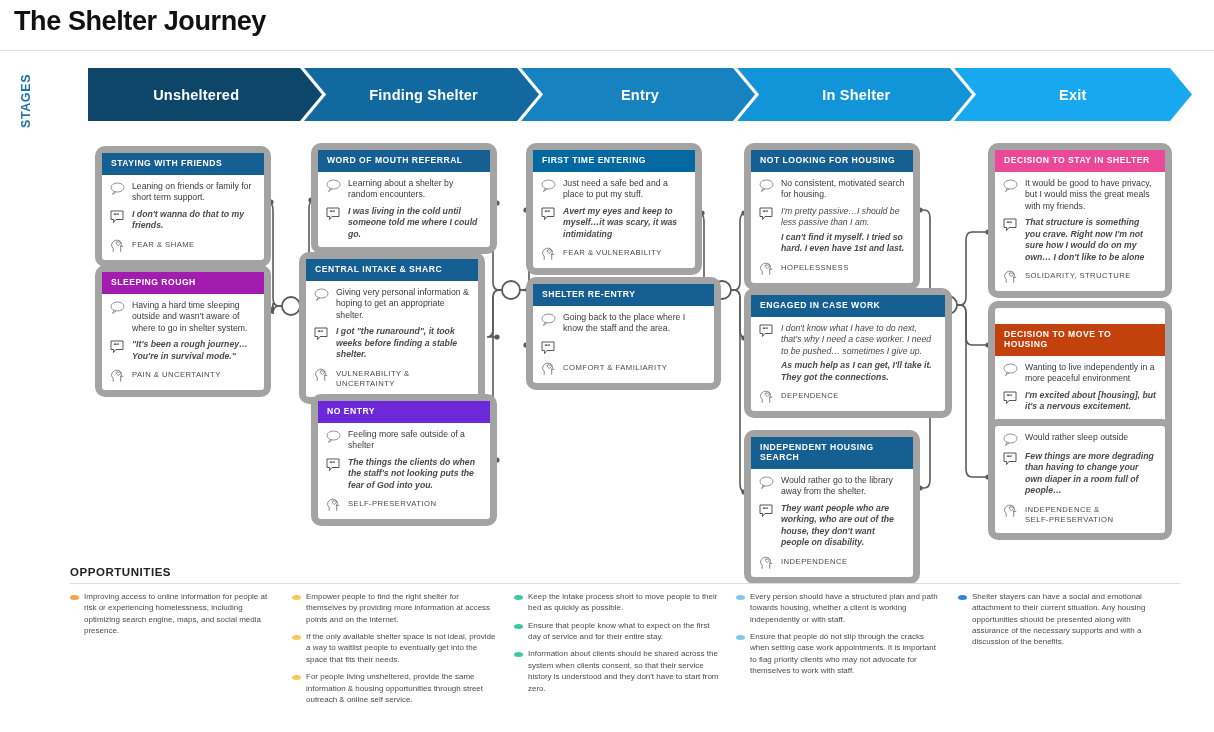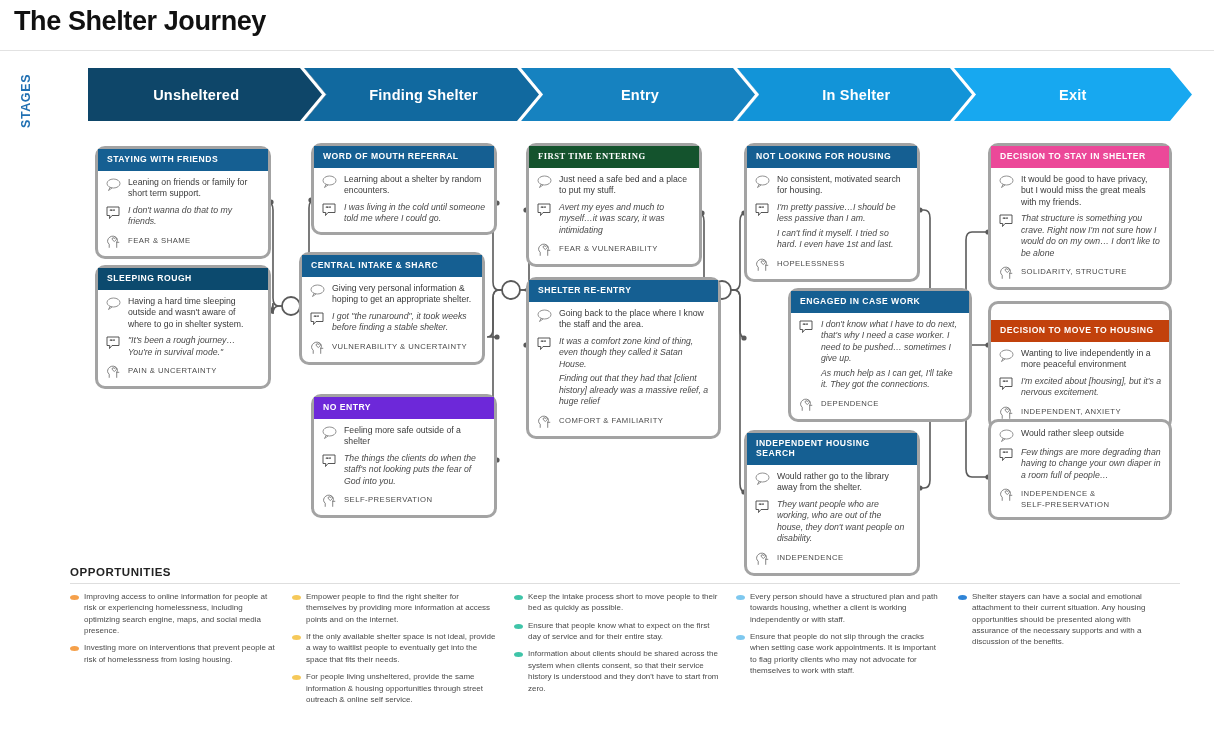--- a/index.html
+++ b/index.html
@@ -39,41 +39,41 @@
     display:flex; align-items:center; justify-content:center;
     color:#fff; font-size:14.5px; font-weight:bold;
     letter-spacing:0.2px;
     padding-left:10px;
   }
   
   #board{ position:absolute; left:0; top:0; width:1214px; height:732px; }
   .card{
     position:absolute;
     background:#fff;
-    border:3px solid #a3a3a3;
+    border:7px solid #a3a3a3;
     border-radius:10px;
   }
   .card-head{
     background:#155f92;
     color:#fff;
     font-size:8.6px;
     font-weight:bold;
     letter-spacing:0.5px;
     padding:6px 9px 6px 9px;
     line-height:1.15;
   }
   .card-body{ padding:6px 8px 7px 8px; }
   .row{ display:flex; align-items:flex-start; margin-bottom:5px; }
   .row:last-child{ margin-bottom:0; }
   .ic{ flex:0 0 20px; width:20px; padding-top:1px; }
   .ic svg{ display:block; }
   .txt{ flex:1 1 auto; font-size:8.7px; line-height:1.32; color:#3a3a3a; padding-left:2px; }
   .txt.quote{ font-style:italic; color:#4a4a4a; }
   .txt.quote p{ margin:0 0 3px 0; }
-  .txt.quote p:last-child{ margin-bottom:0; }
+  .txt.quote p:last-child{ margin-bottom:0;font-weight:bold; }
   .txt.emo{ font-size:7.7px; letter-spacing:0.45px; color:#4a4a4a; padding-top:3px; line-height:1.35; }
   
   #connectors{ position:absolute; left:0; top:0; width:1214px; height:732px; pointer-events:none; }
   
   #opps{ position:absolute; left:70px; top:566px; width:1110px; }
   #opps-title{
     font-size:11.5px; font-weight:bold; letter-spacing:0.55px; color:#222;
     margin-bottom:5px;
   }
   #opps-rule{ width:1110px; height:1px; background:#dedede; margin-bottom:7px; }
@@ -201,21 +201,21 @@
     <path d="M6 25 L6 19 C2.5 16.5 2 12 4.5 8.5 C7.5 4 13 3 17 5 C21.5 7.2 22.5 12 20 15.5 L20 25" stroke-linejoin="round" stroke-linecap="round"></path>
     <path d="M20 15.5 L24 15.5" stroke-linecap="round"></path>
     <path d="M11.5 9 C11.5 6.5 15 6 15.5 8.5 C16 6 19.5 6.5 19.5 9 C19.5 11.5 15.5 14 15.5 14 C15.5 14 11.5 11.5 11.5 9 Z" stroke-linejoin="round"></path>
   </svg>
           </span>
           <span class="txt emo">FEAR &amp; SHAME</span>
         </div>
       </div>
     </div>
     <div class="card" style="left: 95px; top: 265px; width: 176px;">
-      <div class="card-head" style="background: #0c4a6e;">SLEEPING ROUGH</div>
+      <div class="card-head" style="background: #a21caf;">SLEEPING ROUGH</div>
       <div class="card-body">
         <div class="row">
           <span class="ic">
             <svg width="15" height="13" viewBox="0 0 30 26" fill="none" stroke="#777" stroke-width="1.6">
     <ellipse cx="15" cy="11" rx="13" ry="9"></ellipse>
     <path d="M8 19 L5 25 L12 20" stroke-linejoin="round" fill="none"></path>
   </svg>
           </span>
           <span class="txt">Having a hard time sleeping outside and wasn't aware of where to go in shelter system.</span>
         </div>
@@ -331,40 +331,40 @@
     <path d="M6 25 L6 19 C2.5 16.5 2 12 4.5 8.5 C7.5 4 13 3 17 5 C21.5 7.2 22.5 12 20 15.5 L20 25" stroke-linejoin="round" stroke-linecap="round"></path>
     <path d="M20 15.5 L24 15.5" stroke-linecap="round"></path>
     <path d="M11.5 9 C11.5 6.5 15 6 15.5 8.5 C16 6 19.5 6.5 19.5 9 C19.5 11.5 15.5 14 15.5 14 C15.5 14 11.5 11.5 11.5 9 Z" stroke-linejoin="round"></path>
   </svg>
           </span>
           <span class="txt emo">SELF-PRESERVATION</span>
         </div>
       </div>
     </div>
     <div class="card" style="left: 526px; top: 143px; width: 176px;">
-      <div class="card-head" style="background: #14532d; font-family: Liberation Serif, serif;">FIRST TIME ENTERING</div>
+      <div class="card-head" style="background: #0369a1;">FIRST TIME ENTERING</div>
       <div class="card-body">
         <div class="row">
           <span class="ic">
             <svg width="15" height="13" viewBox="0 0 30 26" fill="none" stroke="#777" stroke-width="1.6">
     <ellipse cx="15" cy="11" rx="13" ry="9"></ellipse>
     <path d="M8 19 L5 25 L12 20" stroke-linejoin="round" fill="none"></path>
   </svg>
           </span>
           <span class="txt">Just need a safe bed and a place to put my stuff.</span>
         </div>
         <div class="row">
           <span class="ic">
             <svg width="14" height="14" viewBox="0 0 28 28" fill="none" stroke="#444" stroke-width="1.8">
     <path d="M2 2 H26 V19 H12 L7 25 L7.5 19 H2 Z" stroke-linejoin="round"></path>
     <text x="7" y="14" font-family="Liberation Serif, serif" font-size="11" font-weight="bold" fill="#222" stroke="none">““</text>
   </svg>
           </span>
           <span class="txt quote">
-            <p>Avert my eyes and much to myself…it was scary, it was intimidating</p>
+            <p>Avert my eyes and keep to myself…it was scary, it was intimidating</p>
           </span>
         </div>
         <div class="row">
           <span class="ic">
             <svg width="15" height="15" viewBox="0 0 28 28" fill="none" stroke="#666" stroke-width="1.5">
     <path d="M6 25 L6 19 C2.5 16.5 2 12 4.5 8.5 C7.5 4 13 3 17 5 C21.5 7.2 22.5 12 20 15.5 L20 25" stroke-linejoin="round" stroke-linecap="round"></path>
     <path d="M20 15.5 L24 15.5" stroke-linecap="round"></path>
     <path d="M11.5 9 C11.5 6.5 15 6 15.5 8.5 C16 6 19.5 6.5 19.5 9 C19.5 11.5 15.5 14 15.5 14 C15.5 14 11.5 11.5 11.5 9 Z" stroke-linejoin="round"></path>
   </svg>
           </span>
@@ -384,24 +384,20 @@
           </span>
           <span class="txt">Going back to the place where I know the staff and the area.</span>
         </div>
         <div class="row">
           <span class="ic">
             <svg width="14" height="14" viewBox="0 0 28 28" fill="none" stroke="#444" stroke-width="1.8">
     <path d="M2 2 H26 V19 H12 L7 25 L7.5 19 H2 Z" stroke-linejoin="round"></path>
     <text x="7" y="14" font-family="Liberation Serif, serif" font-size="11" font-weight="bold" fill="#222" stroke="none">““</text>
   </svg>
           </span>
-          <span class="txt quote">
-            <p>It was a comfort zone kind of thing, even though they called it Satan House.</p>
-            <p>Finding out that they had that [client history] already was a massive relief, a huge relief</p>
-          </span>
         </div>
         <div class="row">
           <span class="ic">
             <svg width="15" height="15" viewBox="0 0 28 28" fill="none" stroke="#666" stroke-width="1.5">
     <path d="M6 25 L6 19 C2.5 16.5 2 12 4.5 8.5 C7.5 4 13 3 17 5 C21.5 7.2 22.5 12 20 15.5 L20 25" stroke-linejoin="round" stroke-linecap="round"></path>
     <path d="M20 15.5 L24 15.5" stroke-linecap="round"></path>
     <path d="M11.5 9 C11.5 6.5 15 6 15.5 8.5 C16 6 19.5 6.5 19.5 9 C19.5 11.5 15.5 14 15.5 14 C15.5 14 11.5 11.5 11.5 9 Z" stroke-linejoin="round"></path>
   </svg>
           </span>
           <span class="txt emo">COMFORT &amp; FAMILIARITY</span>
@@ -437,21 +433,21 @@
             <svg width="15" height="15" viewBox="0 0 28 28" fill="none" stroke="#666" stroke-width="1.5">
     <path d="M6 25 L6 19 C2.5 16.5 2 12 4.5 8.5 C7.5 4 13 3 17 5 C21.5 7.2 22.5 12 20 15.5 L20 25" stroke-linejoin="round" stroke-linecap="round"></path>
     <path d="M20 15.5 L24 15.5" stroke-linecap="round"></path>
     <path d="M11.5 9 C11.5 6.5 15 6 15.5 8.5 C16 6 19.5 6.5 19.5 9 C19.5 11.5 15.5 14 15.5 14 C15.5 14 11.5 11.5 11.5 9 Z" stroke-linejoin="round"></path>
   </svg>
           </span>
           <span class="txt emo">HOPELESSNESS</span>
         </div>
       </div>
     </div>
-    <div class="card" style="left: 744px; top: 288px; width: 184px; margin-left: 44px;">
+    <div class="card" style="left: 744px; top: 288px; width: 208px;">
       <div class="card-head" style="background: rgb(21, 95, 146);">ENGAGED IN CASE WORK</div>
       <div class="card-body">
         <div class="row">
           <span class="ic">
             <svg width="14" height="14" viewBox="0 0 28 28" fill="none" stroke="#444" stroke-width="1.8">
     <path d="M2 2 H26 V19 H12 L7 25 L7.5 19 H2 Z" stroke-linejoin="round"></path>
     <text x="7" y="14" font-family="Liberation Serif, serif" font-size="11" font-weight="bold" fill="#222" stroke="none">““</text>
   </svg>
           </span>
           <span class="txt quote">
@@ -614,24 +610,20 @@
 
 <div id="opps">
   <div id="opps-title">OPPORTUNITIES</div>
   <div id="opps-rule"></div>
   <div id="opps-cols">
       <div class="opp-col">
         <div class="opp-item">
           <span class="opp-dot" style="background: rgb(245, 160, 74);"></span>
           <span class="opp-text">Improving access to online information for people at risk or experiencing homelessness, including optimizing search engine, maps, and social media presence.</span>
         </div>
-        <div class="opp-item">
-          <span class="opp-dot" style="background: rgb(245, 160, 74);"></span>
-          <span class="opp-text">Investing more on interventions that prevent people at risk of homelessness from losing housing.</span>
-        </div>
       </div>
       <div class="opp-col">
         <div class="opp-item">
           <span class="opp-dot" style="background: rgb(246, 201, 90);"></span>
           <span class="opp-text">Empower people to find the right shelter for themselves by providing more information at access points and on the internet.</span>
         </div>
         <div class="opp-item">
           <span class="opp-dot" style="background: rgb(246, 201, 90);"></span>
           <span class="opp-text">If the only available shelter space is not ideal, provide a way to waitlist people to eventually get into the space that fits their needs.</span>
         </div>

